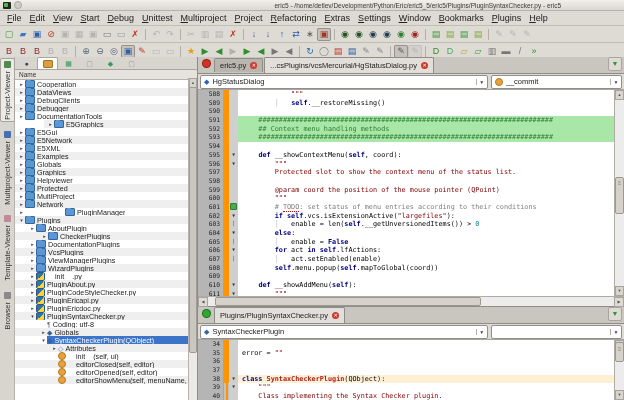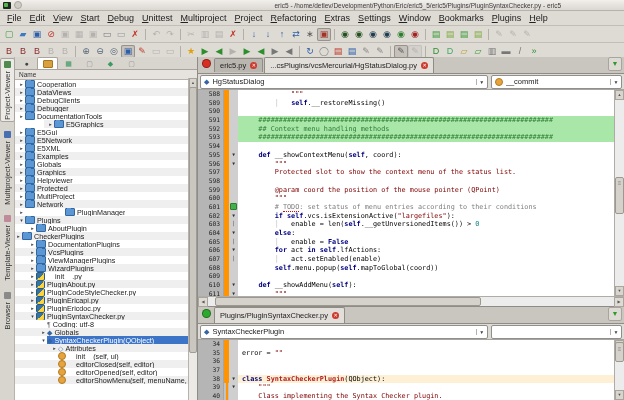--- a/index.html
+++ b/index.html
@@ -378,21 +378,21 @@
               <span class="tlabel">Plugins</span>
             </span>
           </div>
           <div class="trow" style="padding-left: 14px;">
             <span class="arr">▸</span>
             <span class="wrap">
               <span class="i-folder"></span>
               <span class="tlabel">AboutPlugin</span>
             </span>
           </div>
-          <div class="trow" style="padding-left: 0;">
+          <div class="trow" style="padding-left: 26px;">
             <span class="arr">▸</span>
             <span class="wrap">
               <span class="i-folder"></span>
               <span class="tlabel">CheckerPlugins</span>
             </span>
           </div>
           <div class="trow" style="padding-left: 14px;">
             <span class="arr">▸</span>
             <span class="wrap">
               <span class="i-folder"></span>

